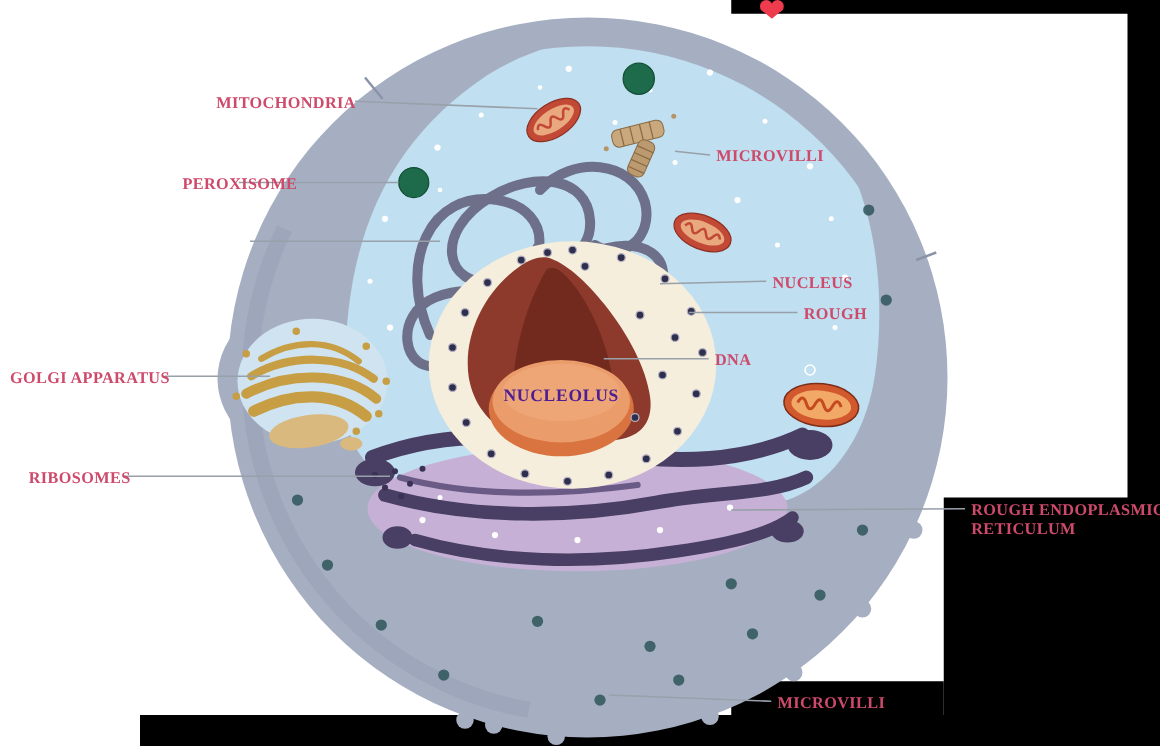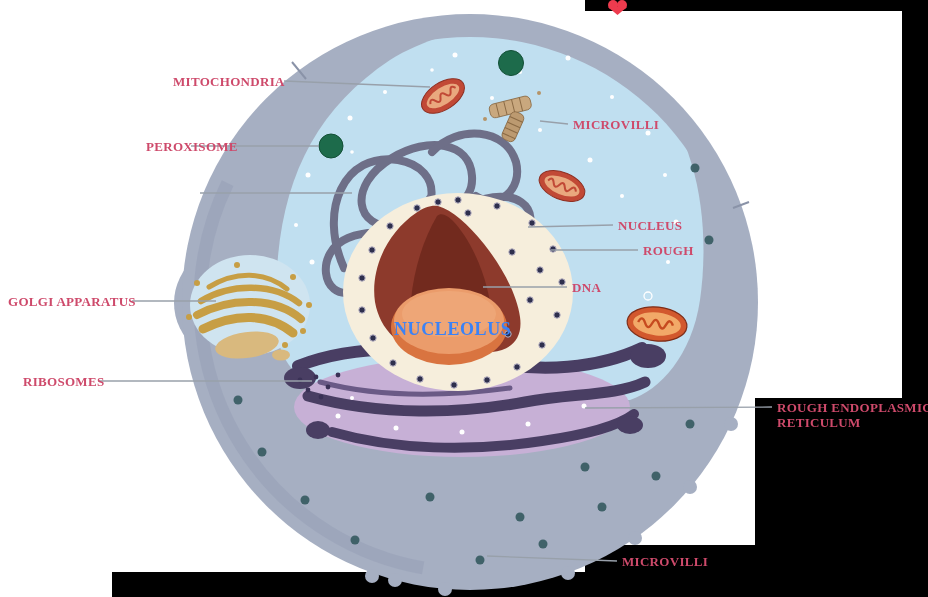--- a/index.html
+++ b/index.html
@@ -6,21 +6,21 @@
   .stage{
     position:relative;width:928px;height:597px;background:#ffffff;overflow:hidden;
     font-family:Liberation Serif, serif;
   }
   .black{position:absolute;background:#000000;}
   .label{
     position:absolute;color:#ce4a6b;font-weight:bold;font-size:13px;
     letter-spacing:.3px;line-height:15px;
   }
   .label.nucleolus{
-    color:#3b82f6;font-size:18px;letter-spacing:.6px;text-align:center;margin-top:12px;
+    color:#4c1d95;font-size:14px;letter-spacing:.6px;text-align:center;
   }
   svg.cell{position:absolute;left:0;top:0;}
   .logo{position:absolute;left:604px;top:0;width:26px;height:16px;}
 </style>
 </head>
 <body>
 
 <div class="stage">
 
   <div class="black" style="left:585px;top:0;width:343px;height:11px;"></div>

